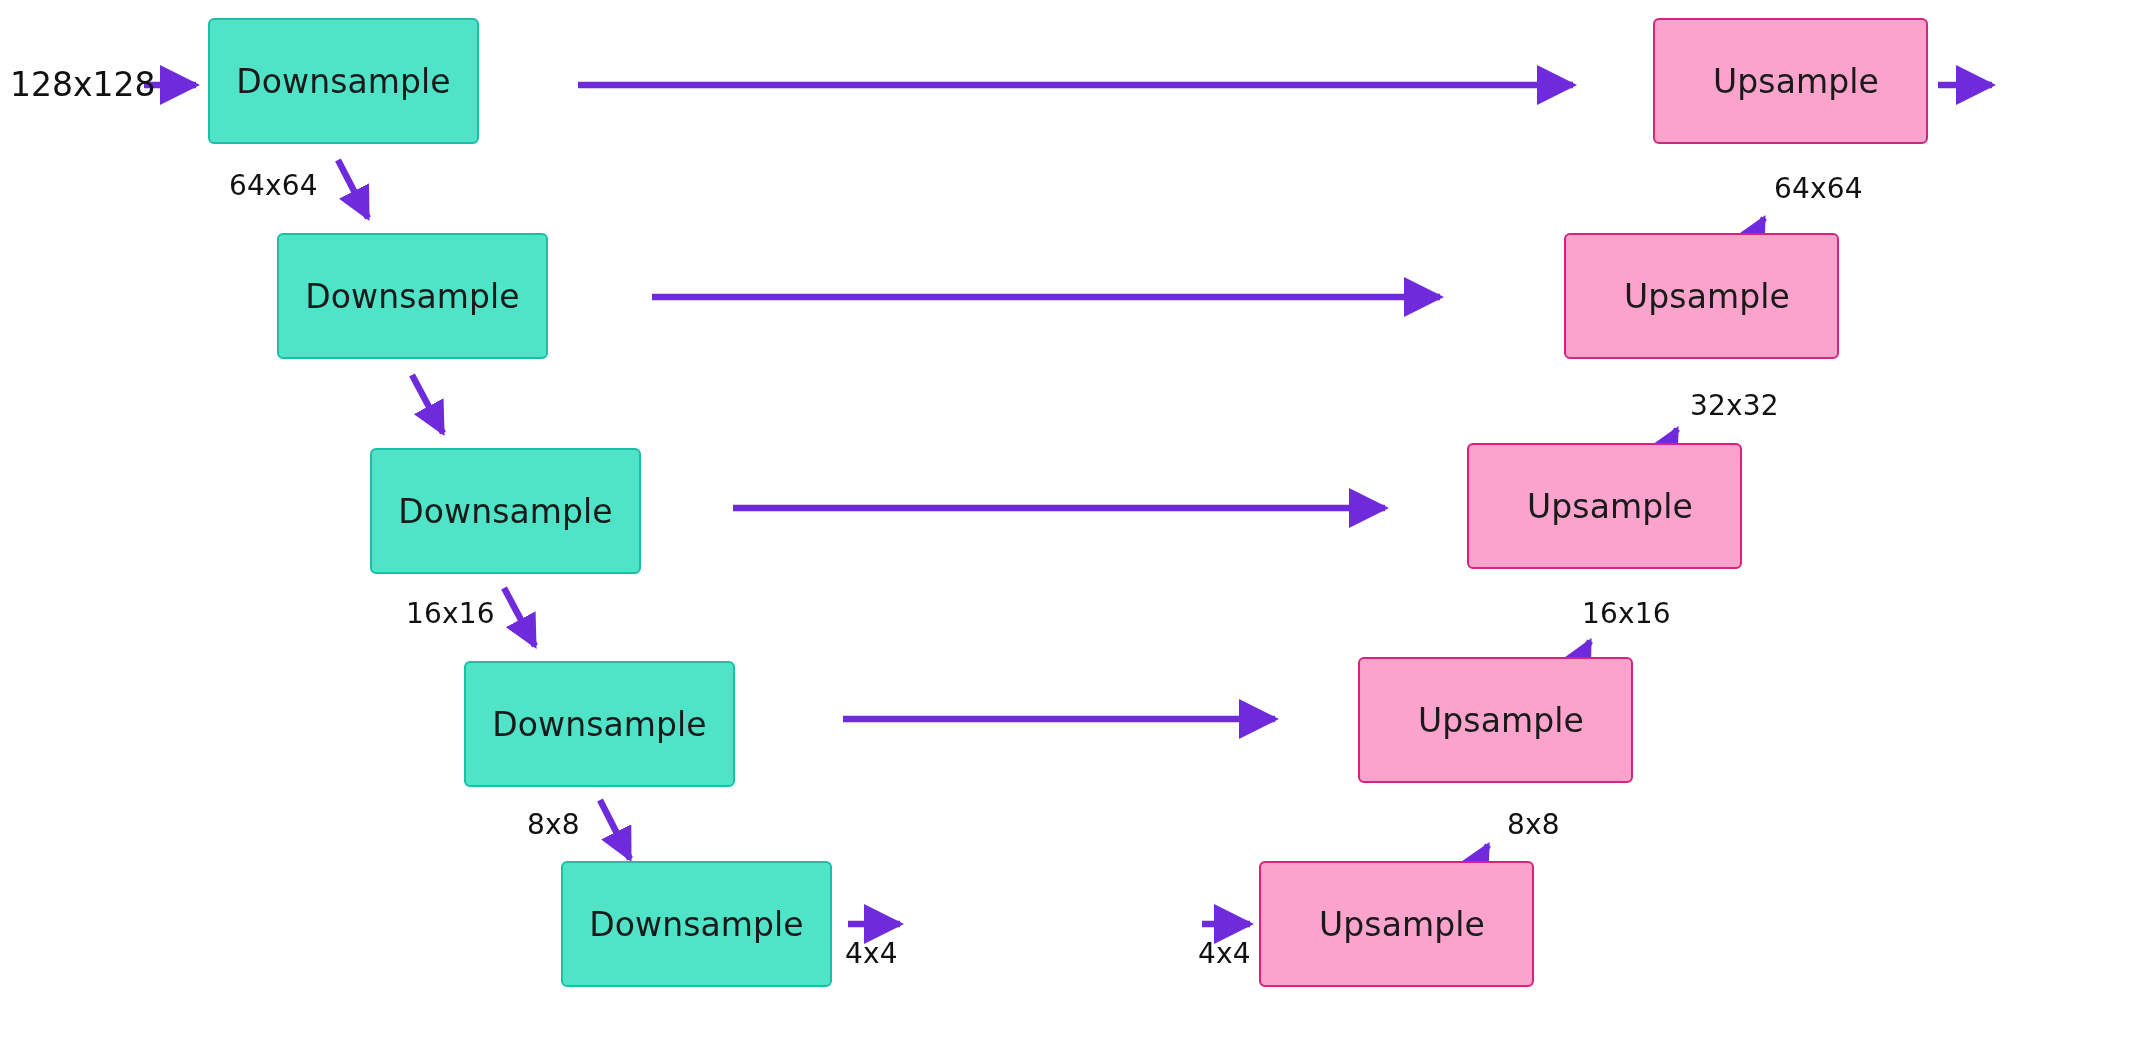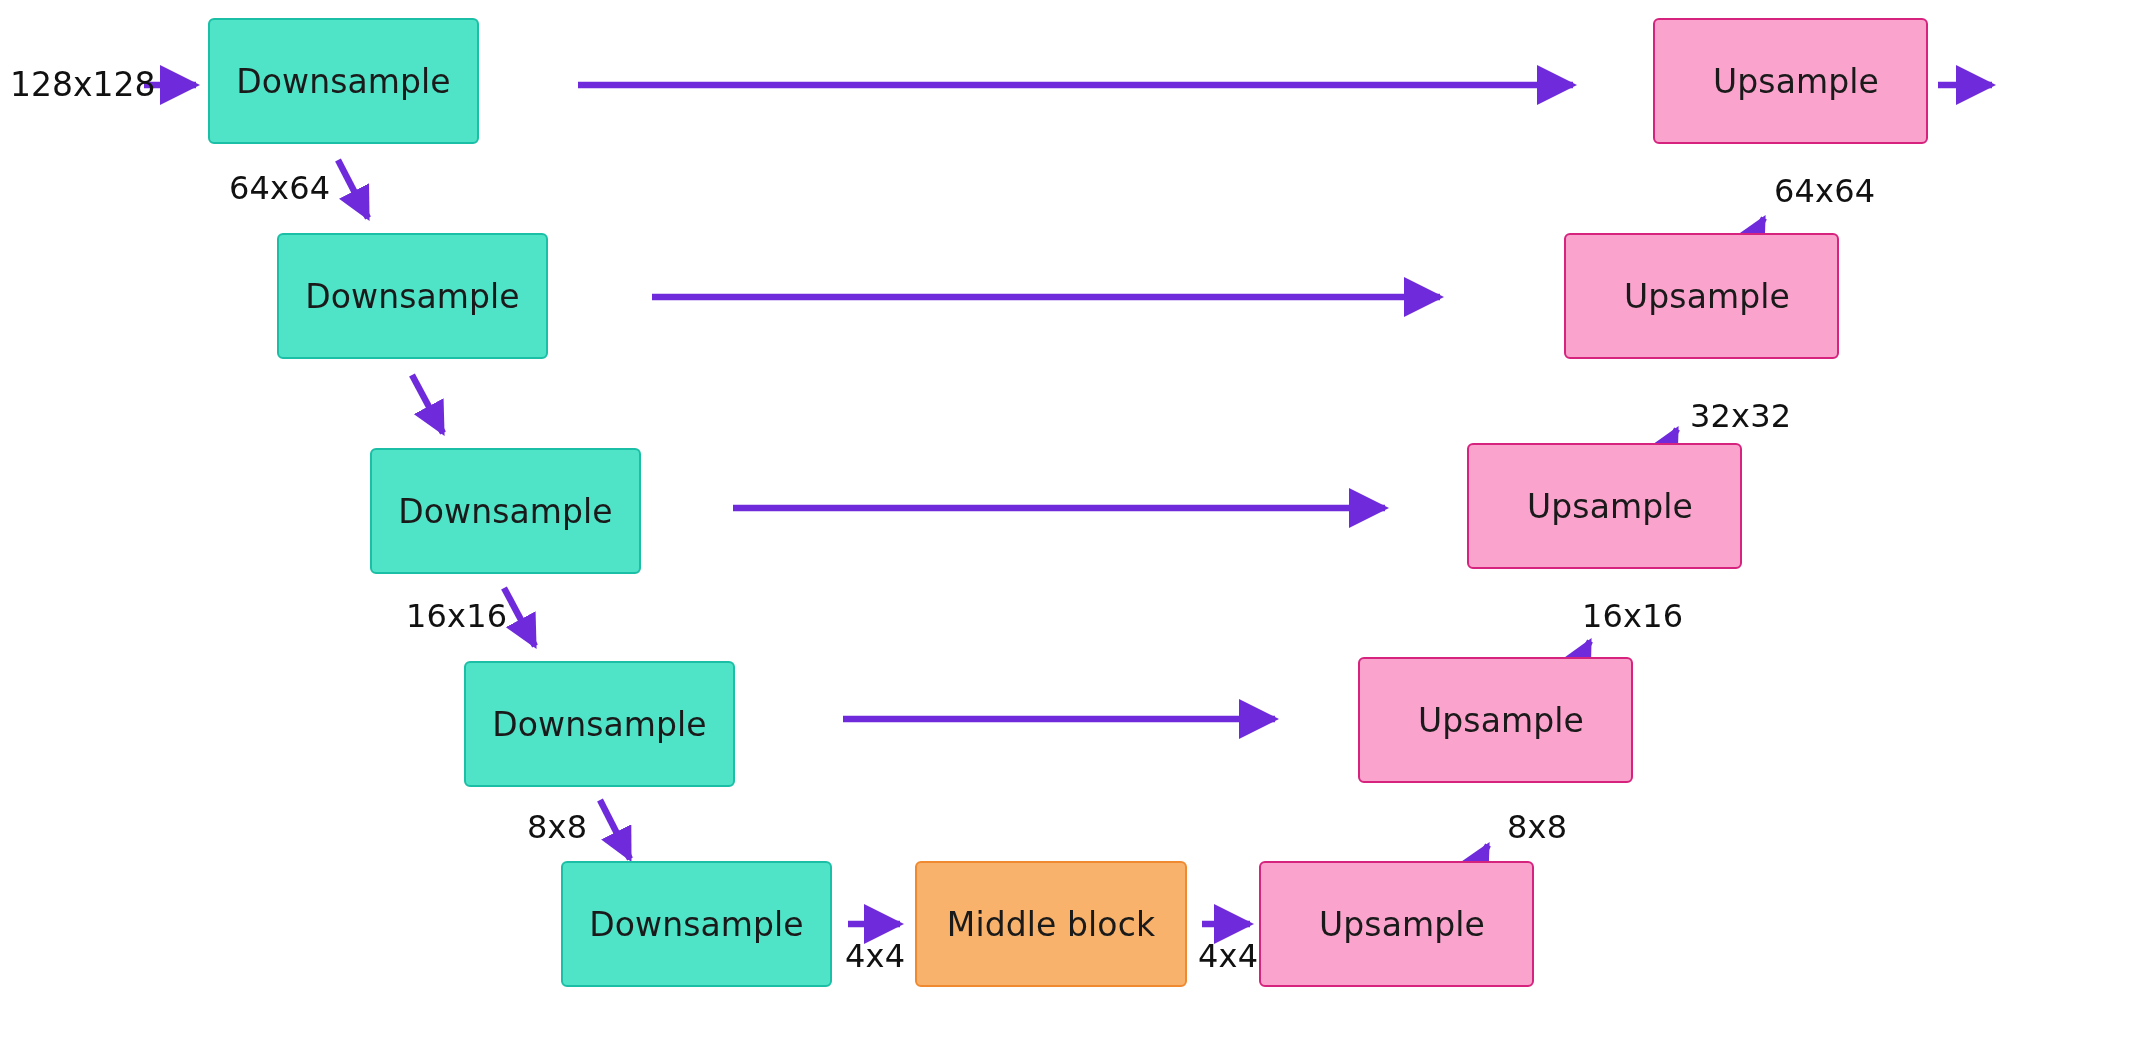--- a/index.html
+++ b/index.html
@@ -49,21 +49,21 @@
     background: #f9a3cd;
     border-color: #d6237e;
     padding-left: 11px;
   }
   .node-mid {
     background: #f9b26b;
     border-color: #ef8a30;
   }
   .edge-label {
     position: absolute;
-    font-size: 32px;
+    font-size: 28px;
     line-height: 1;
     color: #111111;
     white-space: nowrap;
     letter-spacing: 0.2px;
   }
   .io-label {
     position: absolute;
     font-size: 33px;
     line-height: 1;
     color: #111111;
@@ -113,33 +113,32 @@
 
   <div class="io-label" style="left:10px; top:68px;">128x128</div>
   <div class="io-label" style="left:2000px; top:68px;">128x128</div>
 
   <div class="node node-down" style="left:208px; top:18px; width:271px; height:126px;">Downsample</div>
   <div class="node node-down" style="left:277px; top:233px; width:271px; height:126px;">Downsample</div>
   <div class="node node-down" style="left:370px; top:448px; width:271px; height:126px;">Downsample</div>
   <div class="node node-down" style="left:464px; top:661px; width:271px; height:126px;">Downsample</div>
   <div class="node node-down" style="left:561px; top:861px; width:271px; height:126px;">Downsample</div>
 
-  <div class="node node-mid" style="left:915px; top:861px; width:272px; height:126px;">Middle block</div>
 
   <div class="node node-up" style="left:1653px; top:18px; width:275px; height:126px;">Upsample</div>
   <div class="node node-up" style="left:1564px; top:233px; width:275px; height:126px;">Upsample</div>
   <div class="node node-up" style="left:1467px; top:443px; width:275px; height:126px;">Upsample</div>
   <div class="node node-up" style="left:1358px; top:657px; width:275px; height:126px;">Upsample</div>
   <div class="node node-up" style="left:1259px; top:861px; width:275px; height:126px;">Upsample</div>
 
   <div class="edge-label" style="left:229px; top:172px;">64x64</div>
   <div class="edge-label" style="left:406px; top:600px;">16x16</div>
   <div class="edge-label" style="left:527px; top:811px;">8x8</div>
 
   <div class="edge-label" style="left:1774px; top:175px;">64x64</div>
-  <div class="edge-label" style="left:1690px; top:400px;">32x32</div>
+  <div class="edge-label" style="left:1690px; top:392px;">32x32</div>
   <div class="edge-label" style="left:1582px; top:600px;">16x16</div>
   <div class="edge-label" style="left:1507px; top:811px;">8x8</div>
 
   <div class="edge-label" style="left:845px; top:940px;">4x4</div>
   <div class="edge-label" style="left:1198px; top:940px;">4x4</div>
 
 </div>
 
 </body></html>

